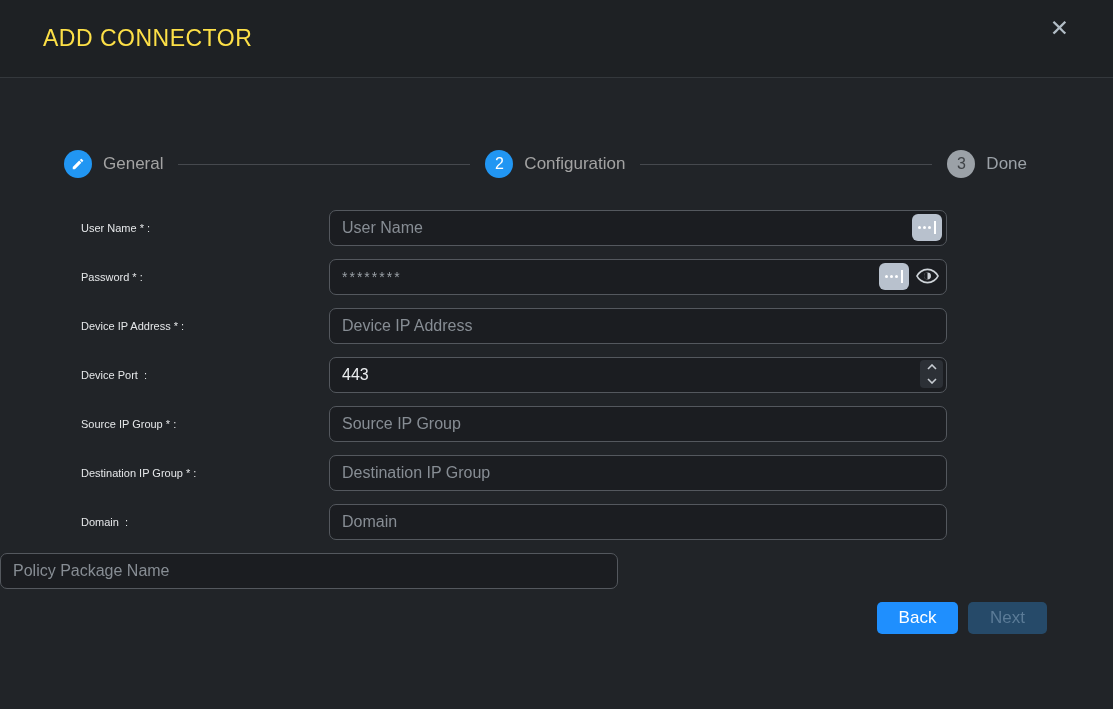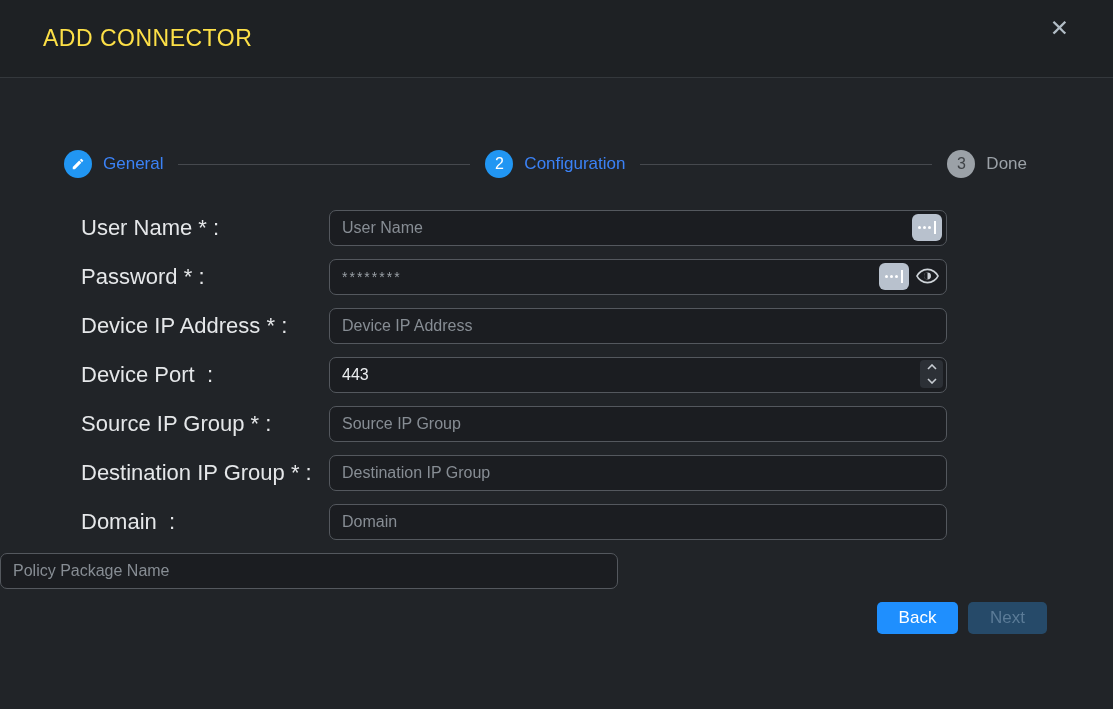--- a/index.html
+++ b/index.html
@@ -55,40 +55,40 @@
     width:28px; height:28px;
     border-radius:50%;
     display:flex;
     align-items:center;
     justify-content:center;
     font-size:16px;
     flex:none;
   }
   .step-circle.active { background:#2196f3; color:#ffffff; }
   .step-circle.pending { background:#9ba1a7; color:#3f4347; }
-  .step-label { margin-left:11px; font-size:17px; color:#3b82f6; white-space:nowrap; }
+  .step-label { margin-left:11px; font-size:17px; color:#a3a3a3; white-space:nowrap; }
   .step-label.pending { color:#9ba1a7; }
   .step-line {
     flex:1;
     height:1px;
     background:#46494e;
     margin:0 15px;
   }
   
   .form-area { margin-top:32px; }
   .form-row {
     display:flex;
     align-items:center;
     height:35px;
     margin-bottom:14px;
   }
   .form-label {
     width:329px;
     padding-left:81px;
-    font-size:22px;
+    font-size:11px;
     color:#e5e7e9;
     white-space:pre;
   }
   .field-wrap {
     position:relative;
     width:618px;
     height:35px;
   }
   .text-input {
     width:100%;

